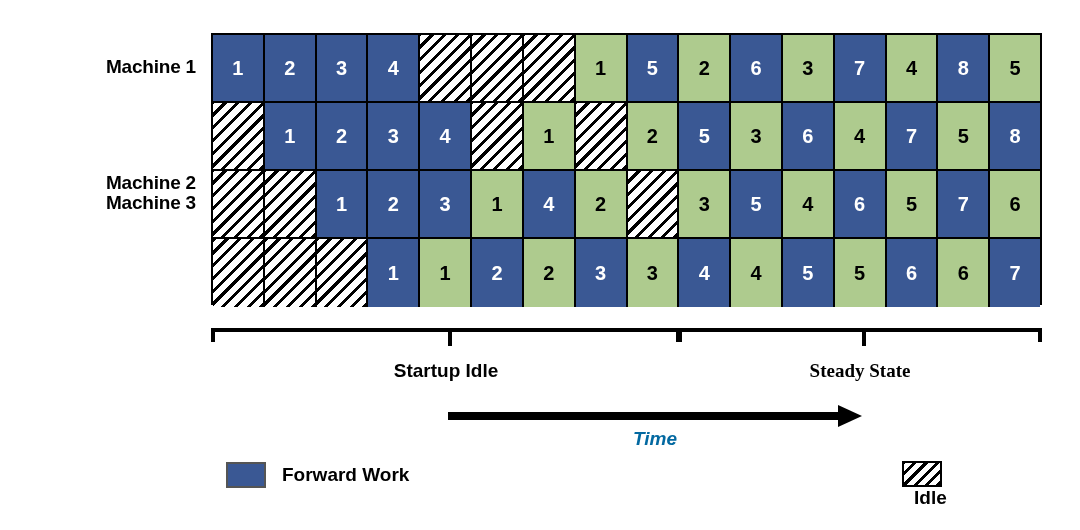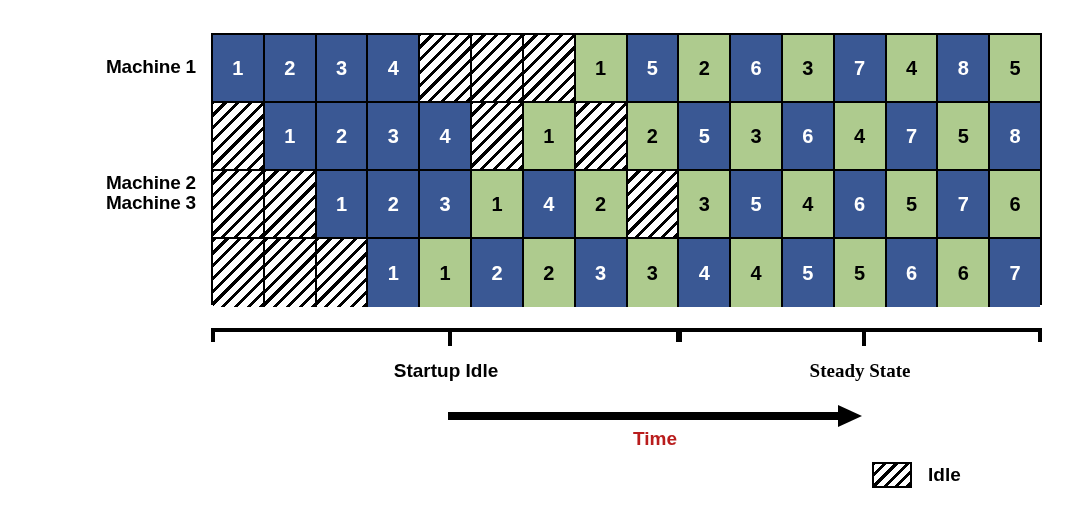--- a/index.html
+++ b/index.html
@@ -135,21 +135,22 @@
     border-bottom: 11px solid transparent;
     border-left: 24px solid #000000;
   }
   #time-label {
     position: absolute;
     left: 655px;
     top: 428px;
     transform: translateX(-50%);
     font-size: 19px;
     font-weight: bold;
-    color: #b91c1c;
+    color: #0369a1;
+    font-style: italic;
   }
 
   
   #legend {
     position: absolute;
     left: 226px;
     top: 461px;
     width: 800px;
     height: 30px;
   }
@@ -281,19 +282,23 @@
   <div class="state-label" style="left:446px; top:360px;">Startup Idle</div>
   <div class="state-label" style="left:860px; top:360px;font-family:Liberation Serif, serif;">Steady State</div>
 
   <div id="time-arrow">
     <div class="shaft"></div>
     <div class="head"></div>
   </div>
   <div id="time-label">Time</div>
 
   <div id="legend">
-    <div class="legend-item" style="left:646px;">
+    <div class="legend-item" style="left:0px;">
+      <div class="legend-swatch forward"></div>
+      <div class="legend-text">Forward Work</div>
+    </div>
+    <div class="legend-item" style="left:672px;flex-direction:column;">
       <div class="legend-swatch idle"></div>
       <div class="legend-text">Idle</div>
     </div>
   </div>
 
 </div>
 
 </body></html>

